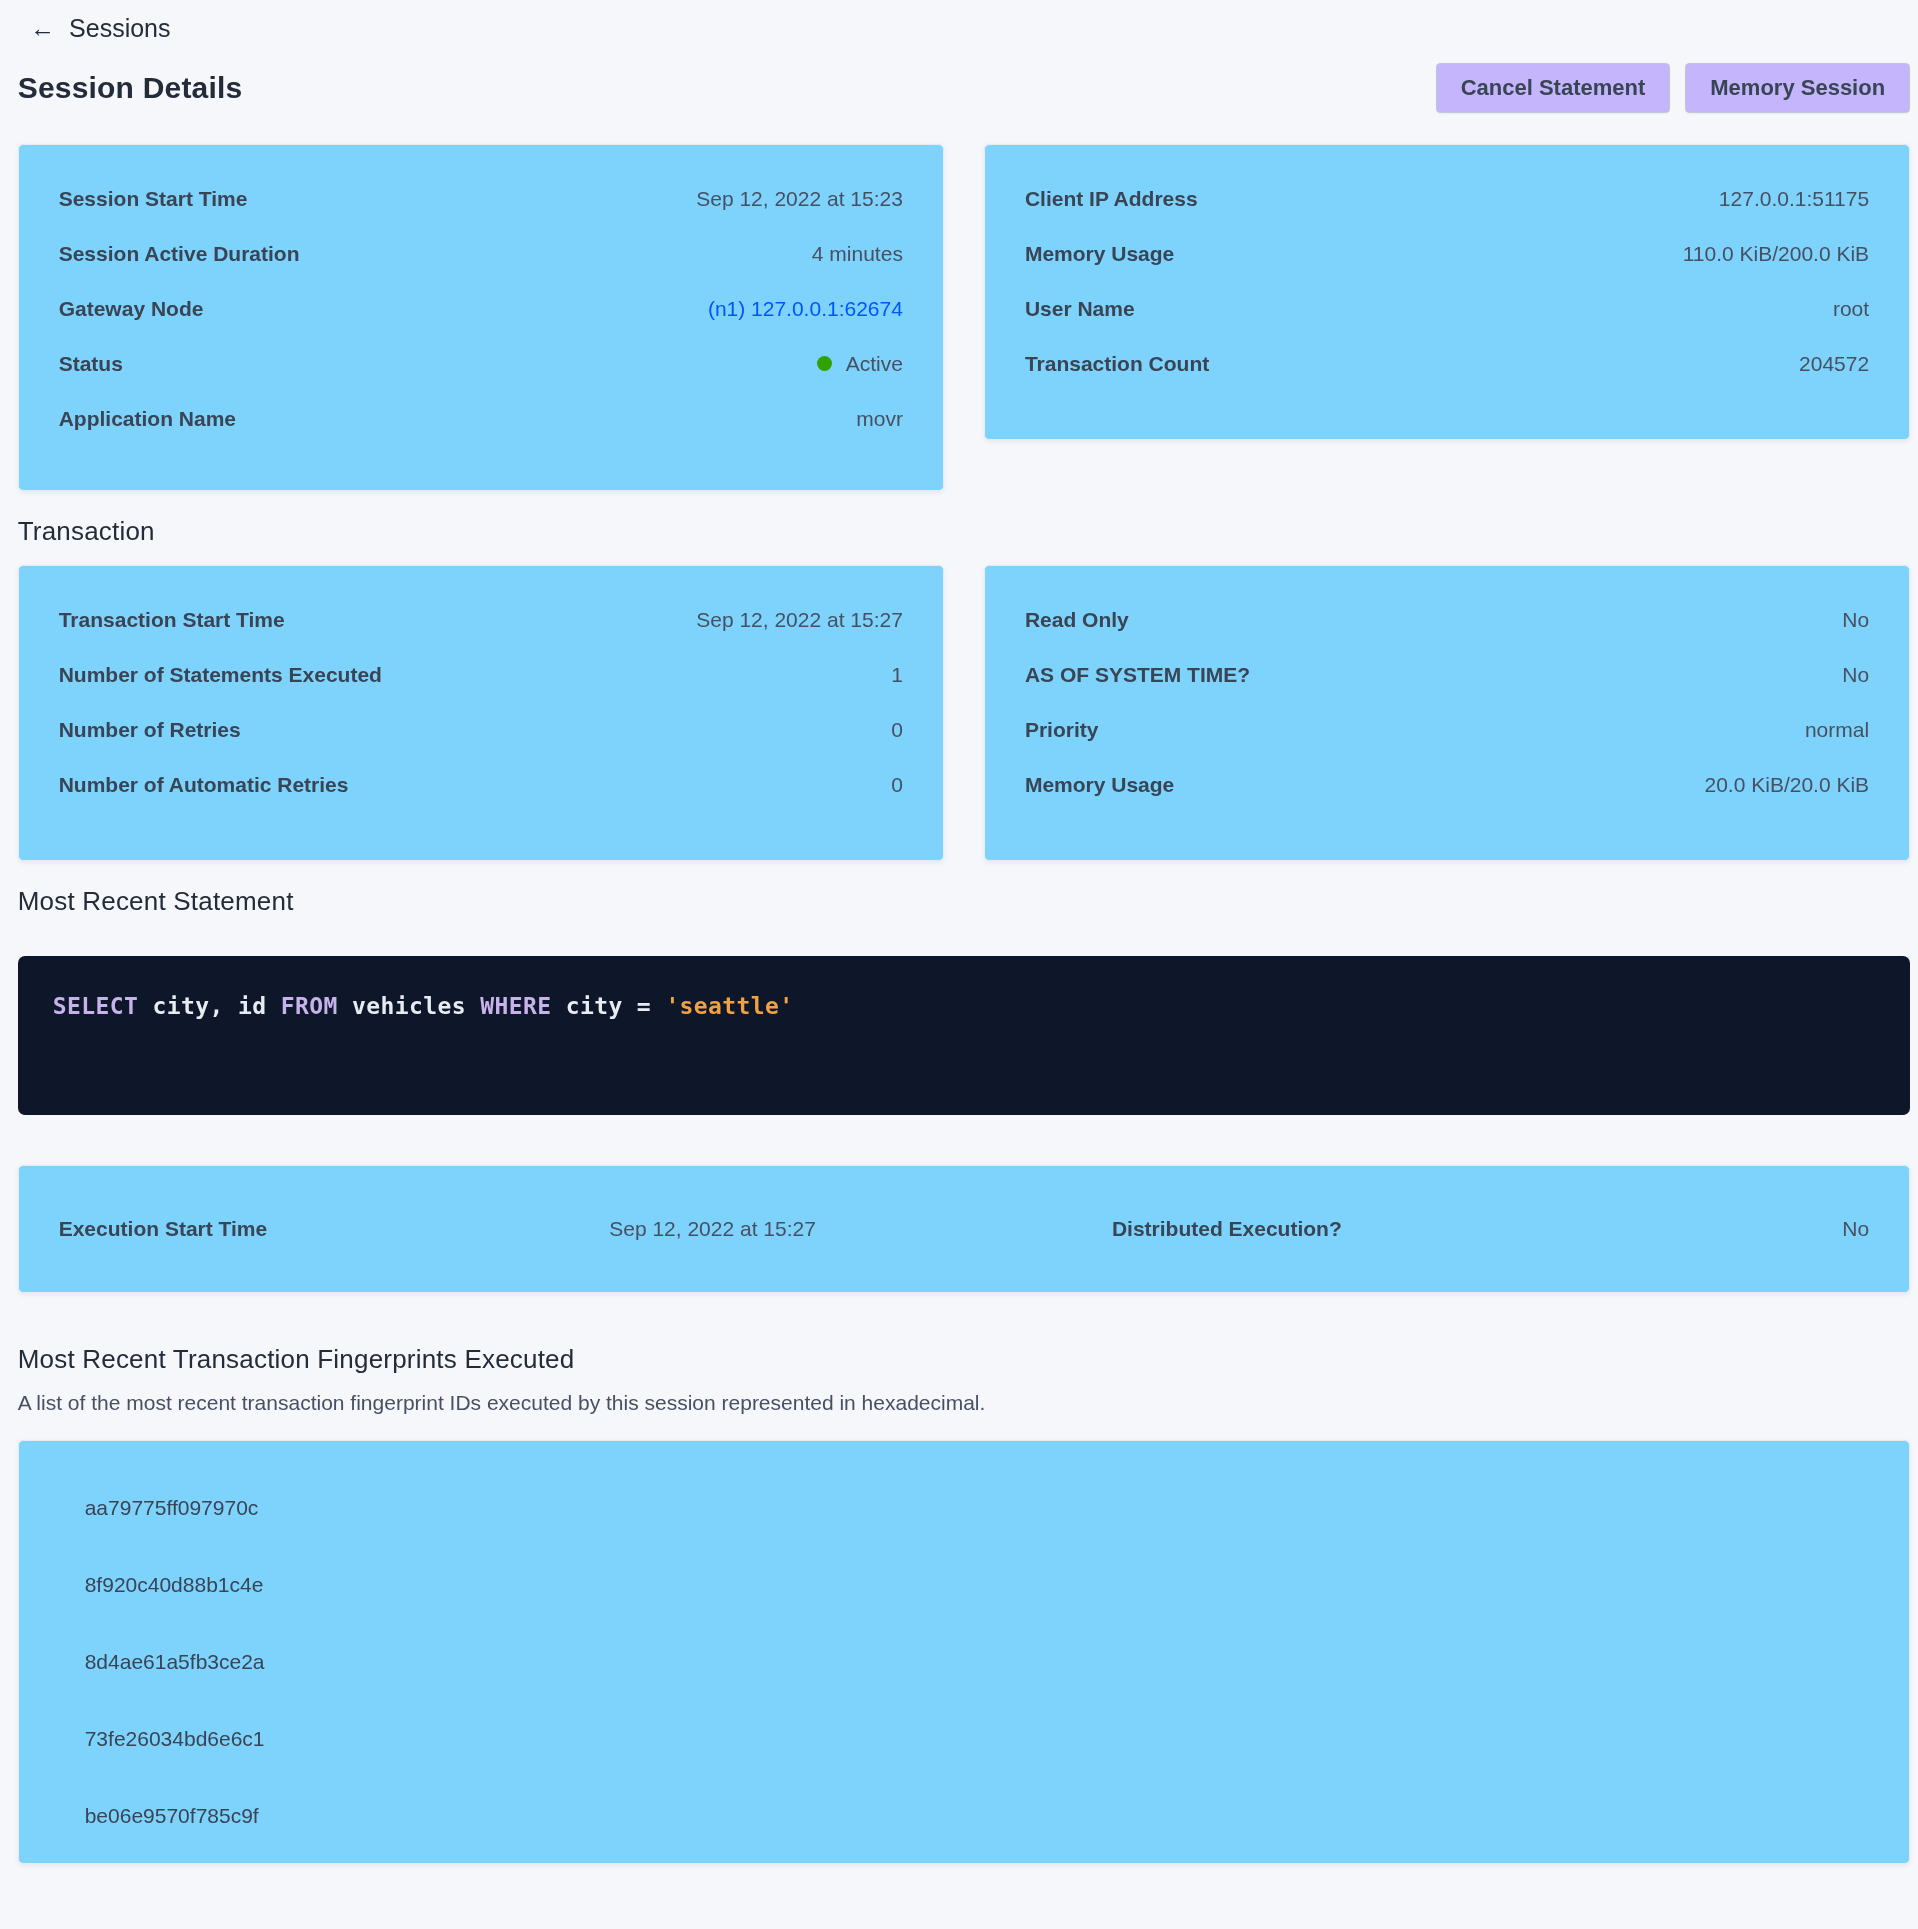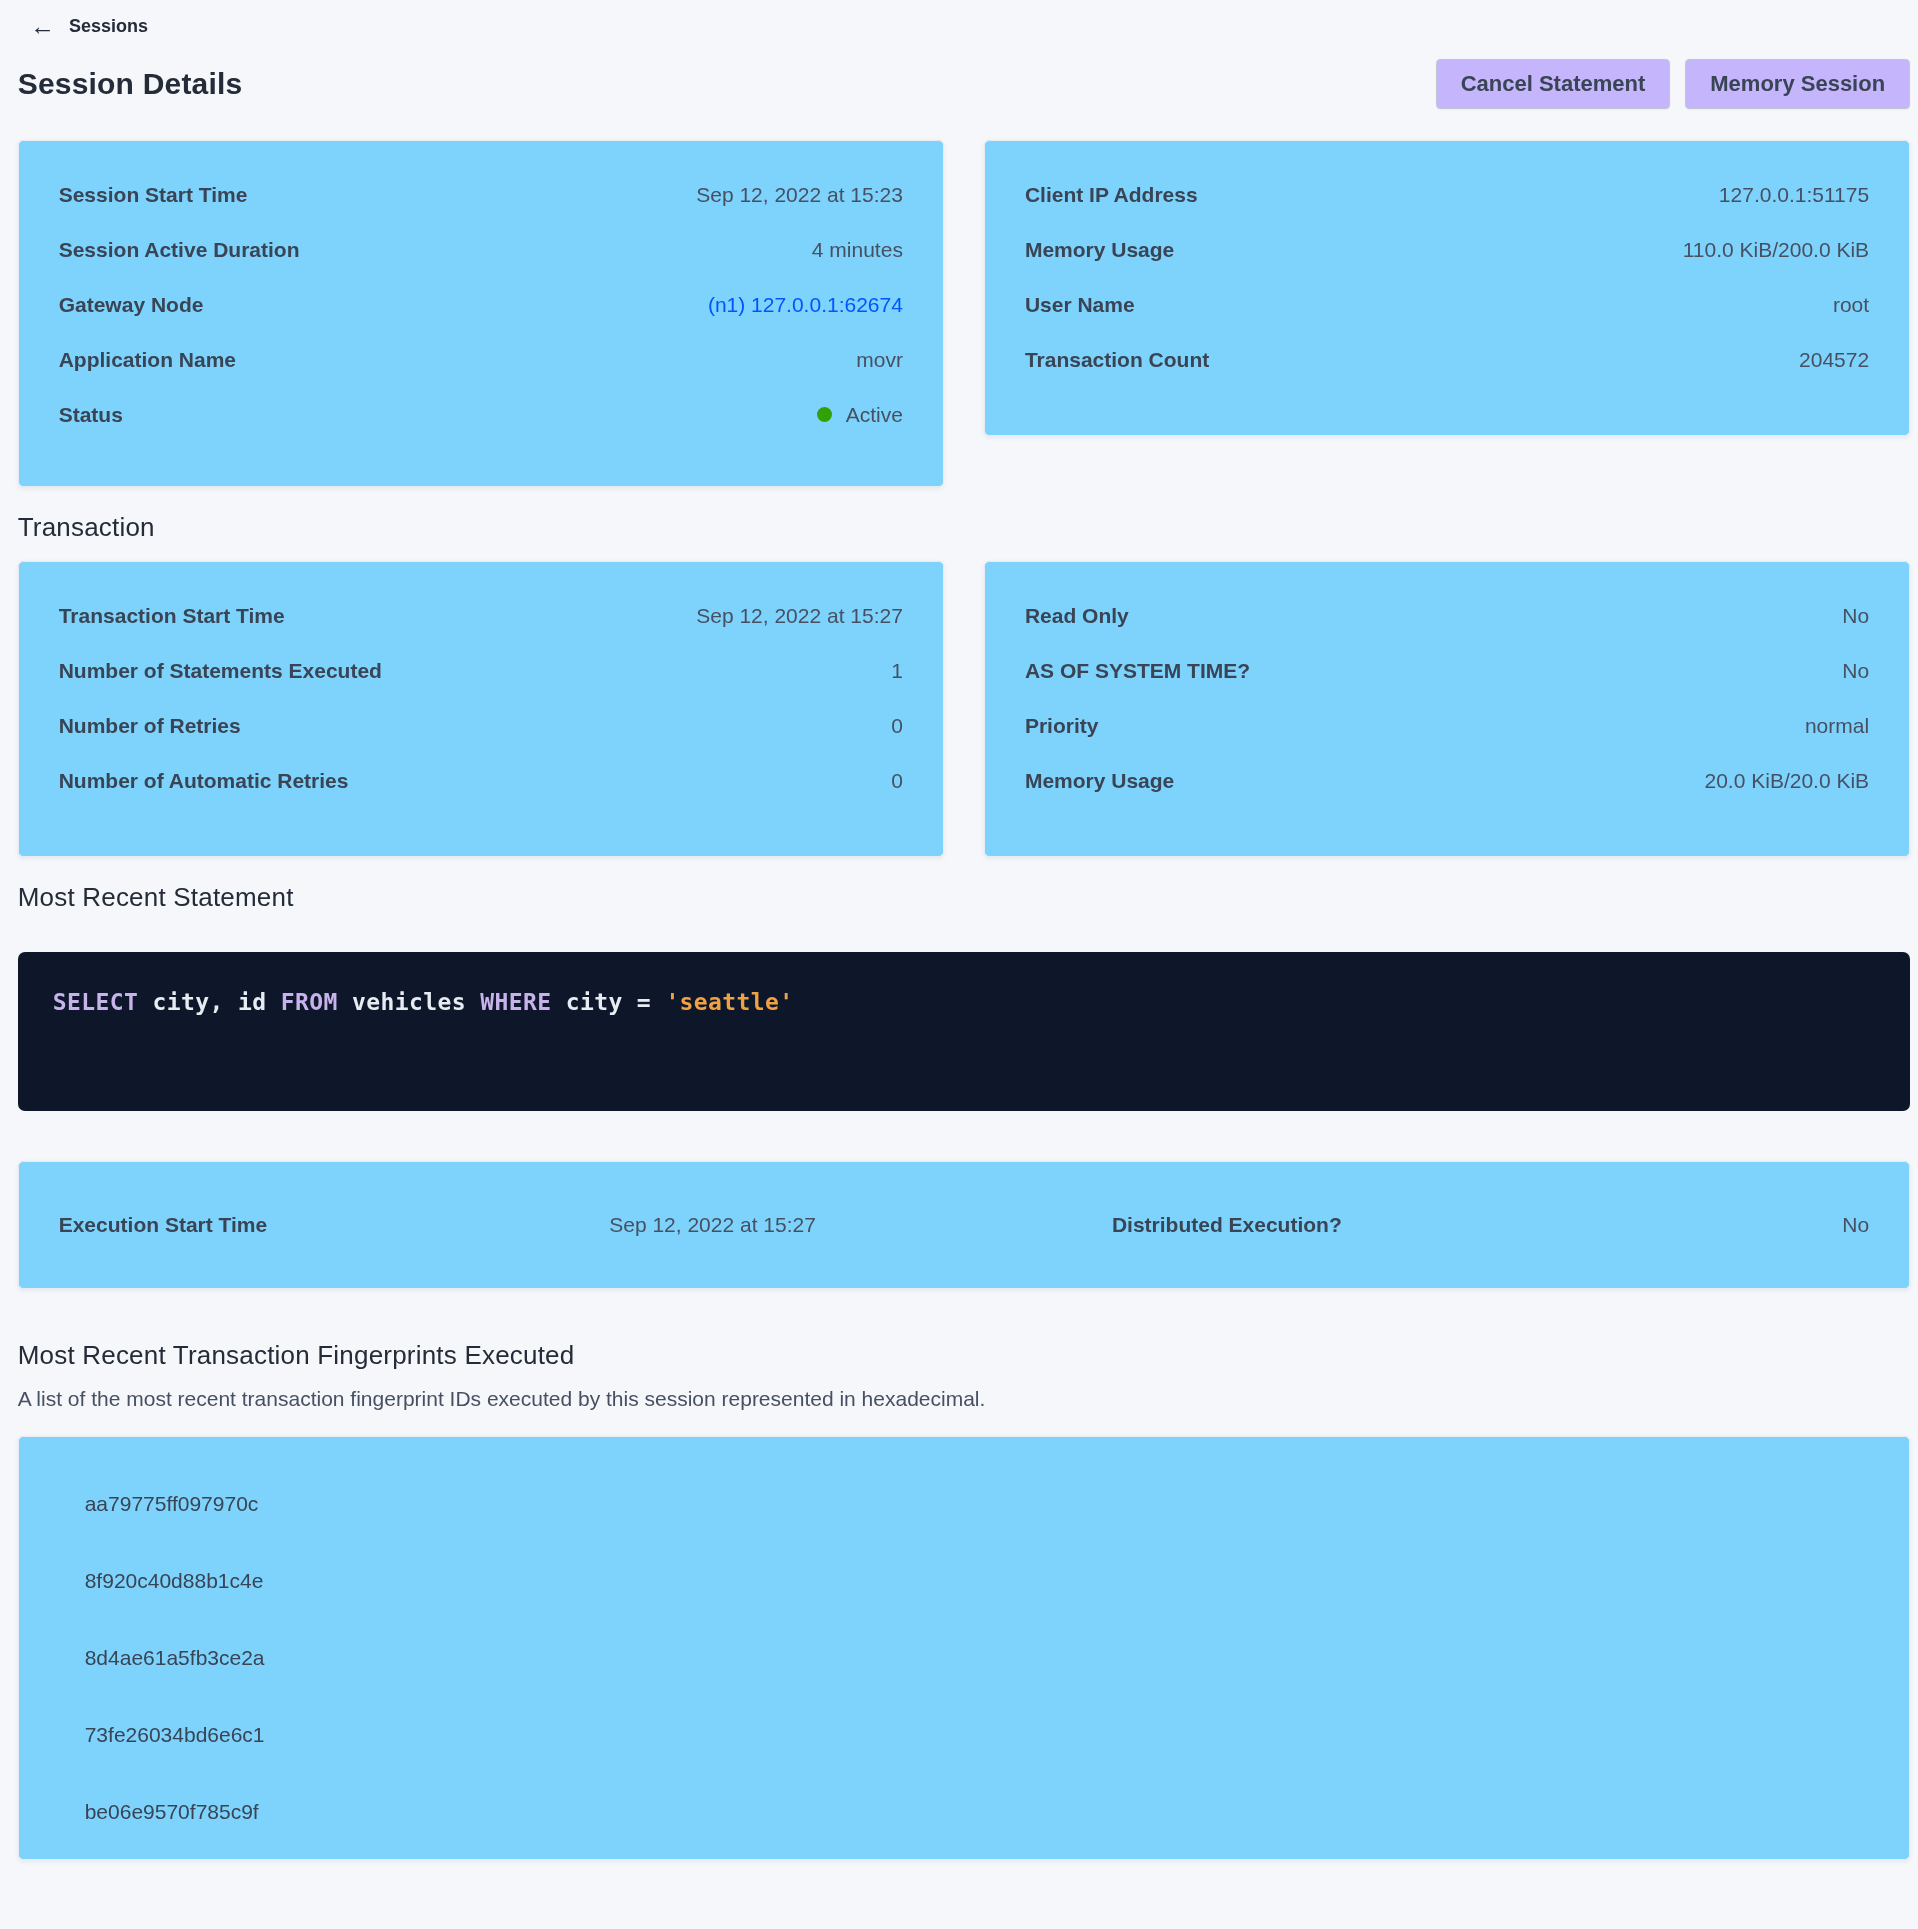--- a/index.html
+++ b/index.html
@@ -12,21 +12,21 @@
   body { min-height: 1929px; overflow-x: hidden; }
   .page { padding: 10.6px 8.9px 35px 17.7px; }
 
   
   .back-nav {
     display: flex; align-items: center; gap: 14px;
     padding: 3.5px 0 0 12.4px;
     cursor: pointer;
   }
   .back-arrow { font-size: 25px; color: #242c39; line-height: 1; }
-  .back-label { font-size: 18px; color: #242c39; font-weight: 700; }
+  .back-label { font-size: 25px; color: #242c39; font-weight: 400; }
 
   
   .title-row {
     margin-top: 19.5px;
     display: flex; align-items: center; justify-content: space-between;
   }
   h1.page-title {
     font-size: 30px; font-weight: 700; color: #242c39; letter-spacing: 0.2px;
   }
   .actions { display: flex; gap: 15px; }
@@ -149,30 +149,30 @@
       </div>
       <div class="row">
         <span class="label">Session Active Duration</span>
         <span class="value">4 minutes</span>
       </div>
       <div class="row">
         <span class="label">Gateway Node</span>
         <span class="value link">(n1) 127.0.0.1:62674</span>
       </div>
       <div class="row">
-        <span class="label">Application Name</span>
-        <span class="value">movr</span>
-      </div>
-      <div class="row">
         <span class="label">Status</span>
         <span class="value status-wrap">
           <span class="status-dot"></span>
           <span>Active</span>
         </span>
       </div>
+      <div class="row">
+        <span class="label">Application Name</span>
+        <span class="value">movr</span>
+      </div>
     </div>
 
     <div class="card short">
       <div class="row">
         <span class="label">Client IP Address</span>
         <span class="value">127.0.0.1:51175</span>
       </div>
       <div class="row">
         <span class="label">Memory Usage</span>
         <span class="value">110.0 KiB/200.0 KiB</span>

